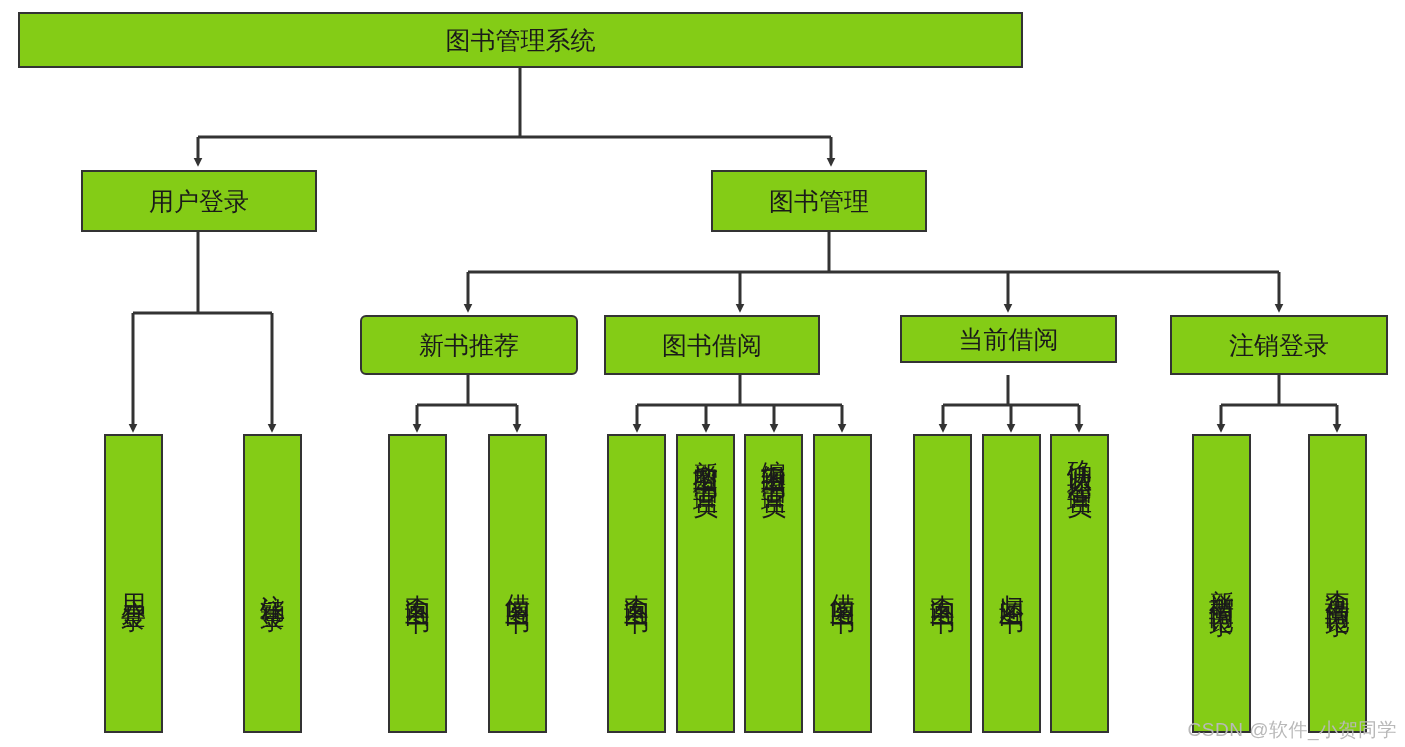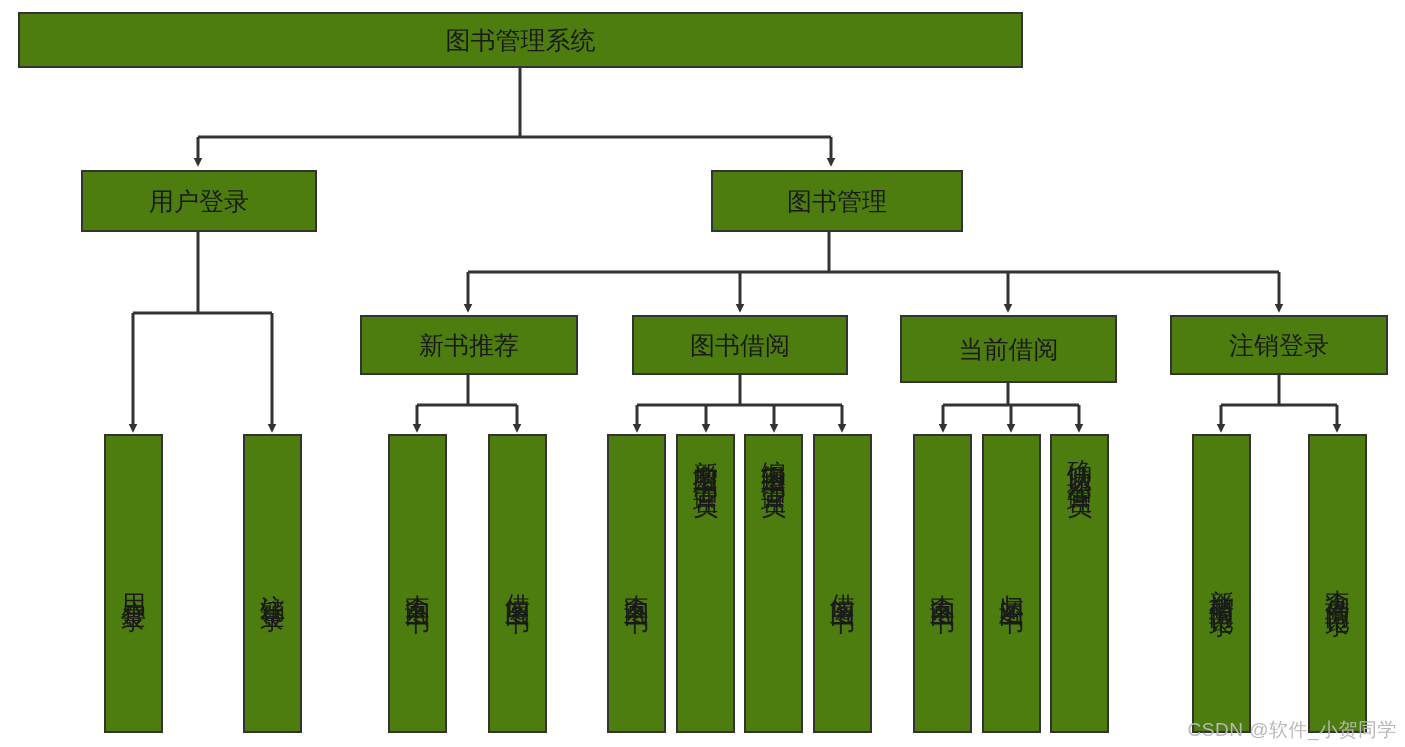--- a/index.html
+++ b/index.html
@@ -22,21 +22,21 @@
   svg.edges {
     position: absolute;
     left: 0;
     top: 0;
     width: 1405px;
     height: 747px;
   }
   .node {
     position: absolute;
     box-sizing: border-box;
-    background: #4d7c0f;
+    background: #84cc16;
     border: 2.5px solid #333333;
     display: flex;
     align-items: center;
     justify-content: center;
     color: #1a1a1a;
   }
   .node-label {
     display: block;
     text-align: center;
     line-height: 1.12;
@@ -134,31 +134,31 @@
     </g>
   </svg>
 
   <div class="node root horiz" style="left:18px; top:12px; width:1005px; height:56px;">
     <span class="node-label">图书管理系统</span>
   </div>
 
   <div class="node horiz" style="left:81px; top:170px; width:236px; height:62px;">
     <span class="node-label">用户登录</span>
   </div>
-  <div class="node horiz" style="left:711px; top:170px; width:252px; height:62px;">
+  <div class="node horiz" style="left:711px; top:170px; width:216px; height:62px;">
     <span class="node-label">图书管理</span>
   </div>
 
-  <div class="node horiz" style="left:360px; top:315px; width:218px; height:60px;">
+  <div class="node horiz" style="left:360px; top:315px; width:218px; height:60px;border-radius:6px;">
     <span class="node-label">新书推荐</span>
   </div>
-  <div class="node horiz" style="left:632px; top:315px; width:216px; height:60px;">
+  <div class="node horiz" style="left:604px; top:315px; width:216px; height:60px;">
     <span class="node-label">图书借阅</span>
   </div>
-  <div class="node horiz" style="left:900px; top:315px; width:217px; height:68px;">
+  <div class="node horiz" style="left:900px; top:315px; width:217px; height:48px;">
     <span class="node-label">当前借阅</span>
   </div>
   <div class="node horiz" style="left:1170px; top:315px; width:218px; height:60px;">
     <span class="node-label">注销登录</span>
   </div>
 
   <div class="node vert" style="left:104px; top:434px; width:59px; height:299px;">
     <span class="node-label">用户登录</span>
   </div>
   <div class="node vert" style="left:243px; top:434px; width:59px; height:299px;">

